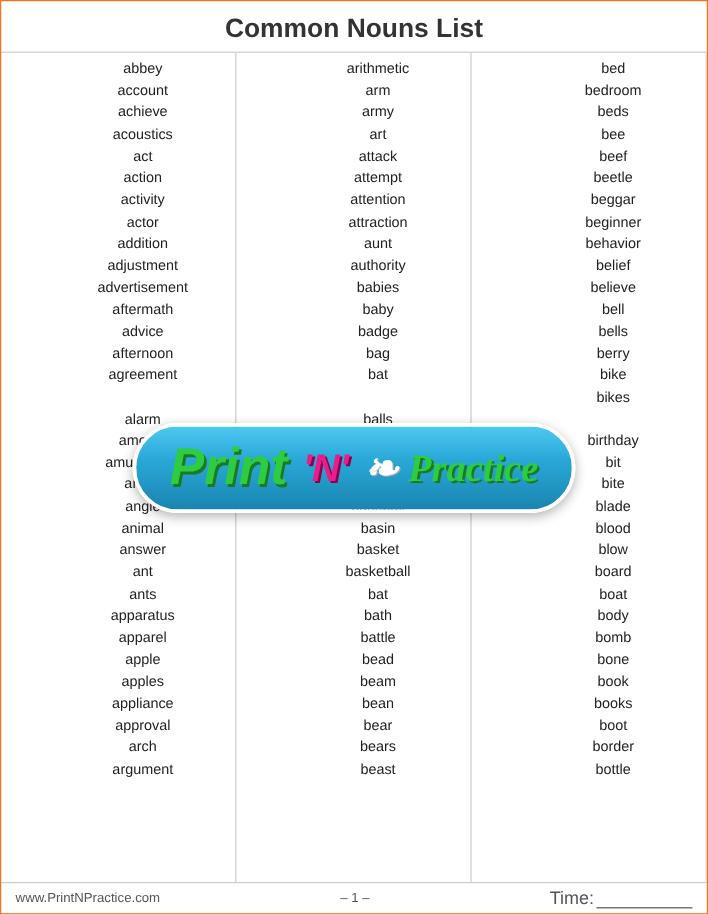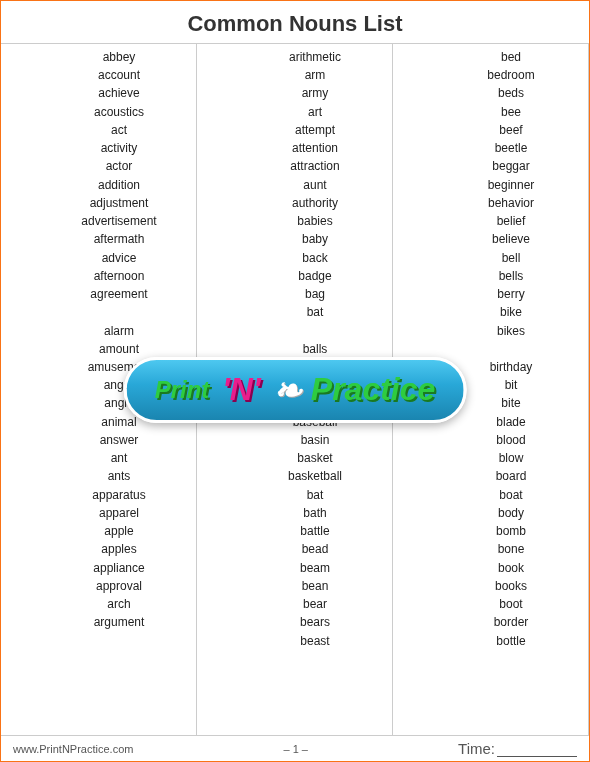--- a/index.html
+++ b/index.html
@@ -65,21 +65,21 @@
       border-radius: 40px;
       padding: 10px 28px;
       border: 3px solid #fff;
       box-shadow: 0 3px 10px rgba(0,0,0,0.3);
       white-space: nowrap;
       display: flex;
       align-items: center;
       gap: 0;
     }
     .logo-print {
-      font-size: 24px;
+      font-size: 43px;
       font-weight: 900;
       color: #2ecc40;
       font-style: italic;
       text-shadow: 2px 2px 0 #1a7a20;
       font-family: Impact, Arial Black, sans-serif;
     }
     .logo-n {
       font-size: 32px;
       font-weight: 900;
       color: #e91e8c;
@@ -95,21 +95,21 @@
       font-style: italic;
       font-family: serif;
       text-shadow: 1px 1px 0 #aaa;
     }
     .logo-practice {
       font-size: 32px;
       font-weight: 900;
       color: #2ecc40;
       font-style: italic;
       text-shadow: 2px 2px 0 #1a7a20;
-      font-family: Liberation Sans, sans-serif;
+      font-family: Liberation Serif, serif;
     }
     .footer {
       display: flex;
       justify-content: space-between;
       align-items: center;
       padding: 4px 12px;
       border-top: 1.5px solid #ccc;
       font-size: 11px;
       color: #555;
     }
@@ -141,20 +141,21 @@
   <div class="title">Common Nouns List</div>
 
   <div class="columns-wrapper">
 
     <div class="col">
       <span>abbey</span>
       <span>account</span>
       <span>achieve</span>
       <span>acoustics</span>
       <span>act</span>
+      <span>action</span>
       <span>activity</span>
       <span>actor</span>
       <span>addition</span>
       <span>adjustment</span>
       <span>advertisement</span>
       <span>aftermath</span>
       <span>advice</span>
       <span>afternoon</span>
       <span>agreement</span>
       <span style="color:transparent;user-select:none;">—</span>
@@ -175,28 +176,28 @@
       <span>approval</span>
       <span>arch</span>
       <span>argument</span>
     </div>
 
     <div class="col">
       <span>arithmetic</span>
       <span>arm</span>
       <span>army</span>
       <span>art</span>
+      <span>attack</span>
       <span>attempt</span>
       <span>attention</span>
       <span>attraction</span>
       <span>aunt</span>
       <span>authority</span>
       <span>babies</span>
       <span>baby</span>
-      <span>back</span>
       <span>badge</span>
       <span>bag</span>
       <span>bat</span>
       <span style="color:transparent;user-select:none;">—</span>
       <span>balls</span>
       <span>banana</span>
       <span>band</span>
       <span>base</span>
       <span>baseball</span>
       <span>basin</span>

